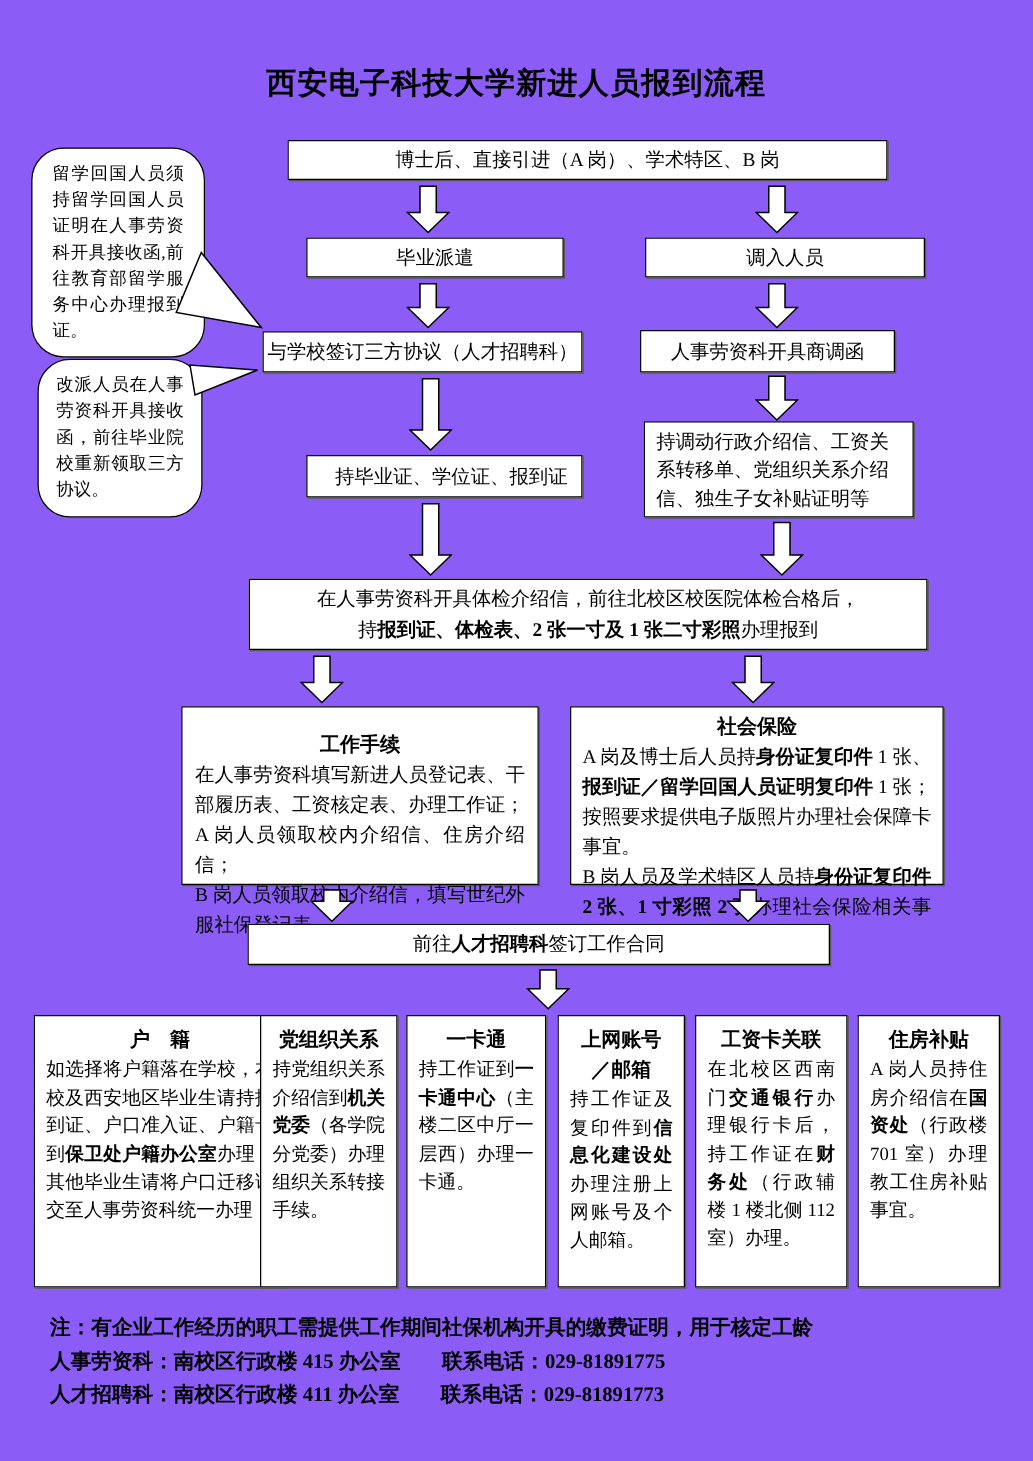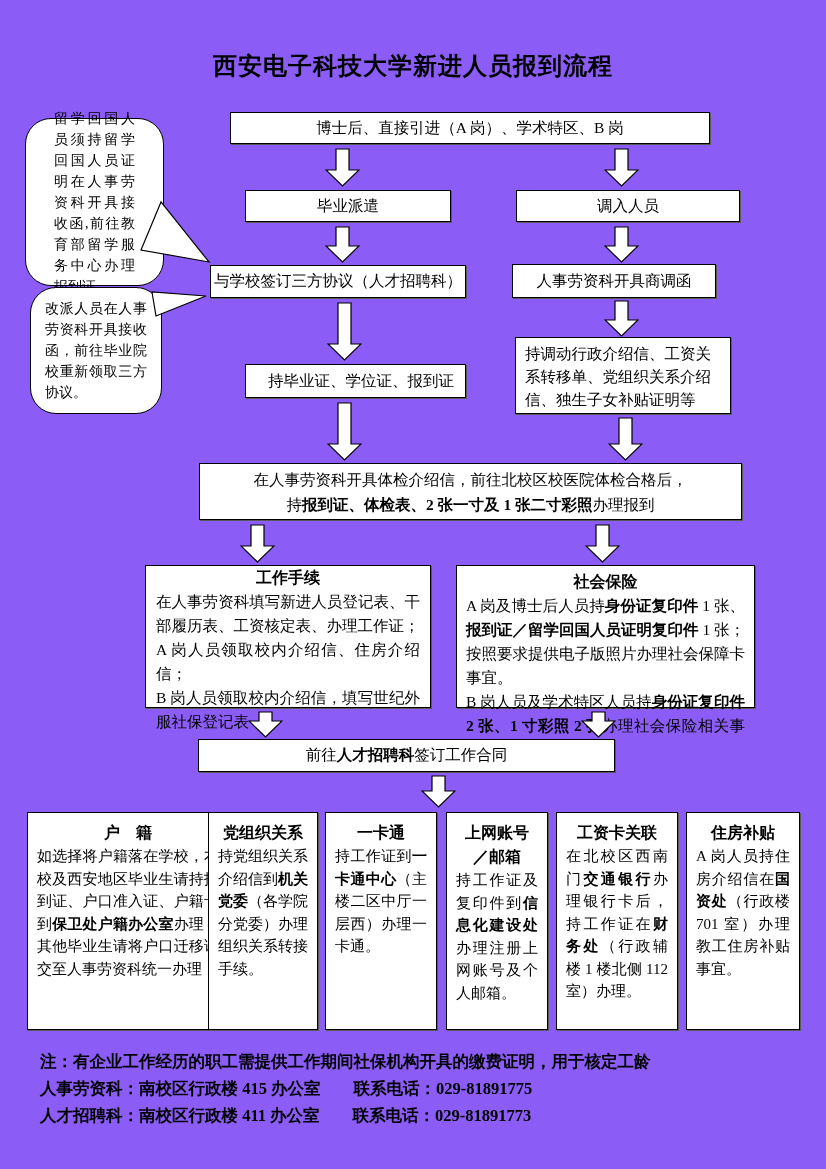--- a/index.html
+++ b/index.html
@@ -25,21 +25,21 @@
   .notes{position:absolute;left:40px;top:1048px;width:760px;font-weight:bold;
          font-size:16.5px;line-height:27px;}
 </style>
 </head>
 <body>
 
 <div id="canvas">
 
   <div class="title">西安电子科技大学新进人员报到流程</div>
 
-  <div class="callout" style="left:25px;top:118px;width:139px;height:168px;padding:6px 28px;justify-content:flex-end;">
+  <div class="callout" style="left:25px;top:118px;width:139px;height:168px;padding:6px 16px;justify-content:flex-end;">
     <span>留学回国人员须持留学回国人员证明在人事劳资科开具接收函,前往教育部留学服务中心办理报到证。</span>
   </div>
   <svg class="tail" style="left:125px;top:198px;" width="90" height="70">
     <polygon points="36,4 16,52 84,64" fill="#fff" stroke="#000" stroke-width="1.2"></polygon>
   </svg>
 
   <div class="callout" style="left:30px;top:287px;width:132px;height:127px;padding:6px 14px;">
     <span>改派人员在人事劳资科开具接收函，前往毕业院校重新领取三方协议。</span>
   </div>
   <svg class="tail" style="left:140px;top:282px;" width="78" height="45">
@@ -72,34 +72,34 @@
 
   <div class="box" style="left:515px;top:337px;width:216px;height:77px;padding:4px 9px;line-height:23px;">
     <span>持调动行政介绍信、工资关系转移单、党组织关系介绍信、独生子女补贴证明等</span>
   </div>
 
   <div class="box" style="left:199px;top:463px;width:543px;height:57px;text-align:center;padding-top:3px;line-height:25px;">
     <div>在人事劳资科开具体检介绍信，前往北校区校医院体检合格后，</div>
     <div><span>持</span><span class="b">报到证、体检表、2 张一寸及 1 张二寸彩照</span><span>办理报到</span></div>
   </div>
 
-  <div class="box" style="left:145px;top:565px;width:286px;height:143px;padding:0 10px;">
+  <div class="box" style="left:145px;top:565px;width:286px;height:143px;padding:19px 10px;">
     <div class="bt">工作手续</div>
     <div class="body-text">在人事劳资科填写新进人员登记表、干部履历表、工资核定表、办理工作证；
 A 岗人员领取校内介绍信、住房介绍信；
 B 岗人员领取校内介绍信，填写世纪外服社保登记表</div>
   </div>
 
   <div class="box" style="left:456px;top:565px;width:299px;height:143px;padding:4px 9px;">
     <div class="bt">社会保险</div>
     <div class="body-text"><span>A 岗及博士后人员持</span><span class="b">身份证复印件</span><span> 1 张、</span><span class="b">报到证／留学回国人员证明复印件</span><span> 1 张；按照要求提供电子版照片办理社会保障卡事宜。
 B 岗人员及学术特区人员持</span><span class="b">身份证复印件 2 张、1 寸彩照 2 张</span><span>办理社会保险相关事宜。</span></div>
   </div>
 
-  <div class="box cc" style="left:198px;top:739px;width:417px;height:33px;">
+  <div class="box cc" style="left:198px;top:739px;width:466px;height:33px;">
     <span><span>前往</span><span class="b">人才招聘科</span><span>签订工作合同</span></span>
   </div>
 
   <div class="bb" style="left:27px;width:202px;">
     <div class="bt">户　籍</div>
     <div class="body-text"><span>如选择将户籍落在学校，本校及西安地区毕业生请持报到证、户口准入证、户籍卡到</span><span class="b">保卫处户籍办公室</span><span>办理，其他毕业生请将户口迁移证交至人事劳资科统一办理</span></div>
   </div>
   <div class="bb" style="left:208px;width:110px;">
     <div class="bt">党组织关系</div>
     <div class="body-text"><span>持党组织关系介绍信到</span><span class="b">机关党委</span><span>（各学院分党委）办理组织关系转接手续。</span></div>

